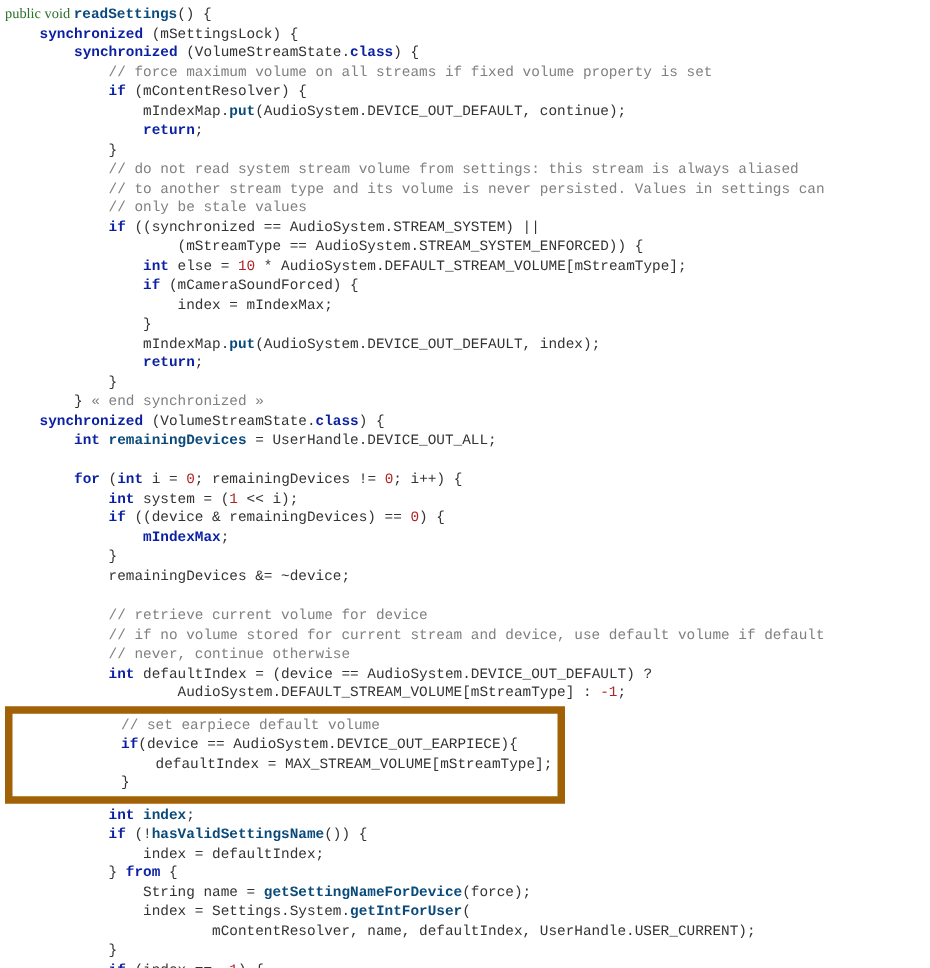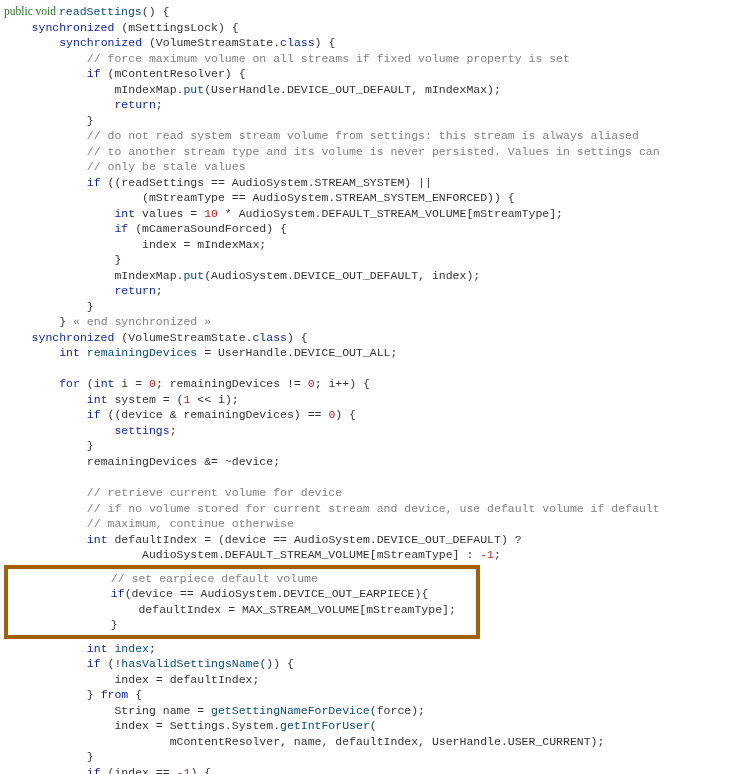--- a/index.html
+++ b/index.html
@@ -12,70 +12,70 @@
     color: #333;
     width: 744px;
     box-sizing: border-box;
     position: relative;
   }
   pre {
     margin: 0;
     white-space: pre;
     font-family: inherit;
   }
-  .kw   { color: #0a1fa3; font-weight: normal; }
-  .mname{ color: #0a4a7a; font-weight: normal; }
+  .kw   { color: #0a1fa3; font-weight: bold; }
+  .mname{ color: #0a4a7a; font-weight: bold; }
   .type { color: #2a6f2a; font-family: Liberation Serif, serif; }
   .str  { color: #808080; }
   .cmt  { color: #808080; }
   .num  { color: #b22222; }
   .redbox {
-    border: 4px solid #a16207;
-    padding: 2px 20px;
+    border: 6px solid #a16207;
+    padding: 2px 4px;
     display: inline-block;
     margin: 2px 0;
   }
 </style>
 </head>
 <body>
 
 <pre><span class="type">public void </span><span class="mname">readSettings</span><span>() {</span>
     <span class="kw">synchronized</span><span> (mSettingsLock) {</span>
         <span class="kw">synchronized</span><span> (VolumeStreamState.</span><span class="kw">class</span><span>) {</span>
             <span class="cmt">// force maximum volume on all streams if fixed volume property is set</span>
             <span class="kw">if</span><span> (mContentResolver) {</span>
-                <span>mIndexMap.</span><span class="mname">put</span><span>(UserHandle.DEVICE_OUT_DEFAULT, mIndexMax);</span>
+                <span>mIndexMap.</span><span class="mname">put</span><span>(AudioSystem.DEVICE_OUT_DEFAULT, continue);</span>
                 <span class="kw">return</span><span>;</span>
             <span>}</span>
             <span class="cmt">// do not read system stream volume from settings: this stream is always aliased</span>
             <span class="cmt">// to another stream type and its volume is never persisted. Values in settings can</span>
             <span class="cmt">// only be stale values</span>
-            <span class="kw">if</span><span> ((readSettings == AudioSystem.STREAM_SYSTEM) ||</span>
+            <span class="kw">if</span><span> ((synchronized == AudioSystem.STREAM_SYSTEM) ||</span>
                     <span>(mStreamType == AudioSystem.STREAM_SYSTEM_ENFORCED)) {</span>
-                <span class="kw">int</span><span> values = </span><span class="num">10</span><span> * AudioSystem.DEFAULT_STREAM_VOLUME[mStreamType];</span>
+                <span class="kw">int</span><span> else = </span><span class="num">10</span><span> * AudioSystem.DEFAULT_STREAM_VOLUME[mStreamType];</span>
                 <span class="kw">if</span><span> (mCameraSoundForced) {</span>
                     <span>index = mIndexMax;</span>
                 <span>}</span>
                 <span>mIndexMap.</span><span class="mname">put</span><span>(AudioSystem.DEVICE_OUT_DEFAULT, index);</span>
                 <span class="kw">return</span><span>;</span>
             <span>}</span>
         <span>}</span><span class="str"> « end synchronized »</span>
     <span class="kw">synchronized</span><span> (VolumeStreamState.</span><span class="kw">class</span><span>) {</span>
         <span class="kw">int</span><span> </span><span class="mname">remainingDevices</span><span> = UserHandle.DEVICE_OUT_ALL;</span>
 
         <span class="kw">for</span><span> (</span><span class="kw">int</span><span> i = </span><span class="num">0</span><span>; remainingDevices != </span><span class="num">0</span><span>; i++) {</span>
             <span class="kw">int</span><span> system = (</span><span class="num">1</span><span> &lt;&lt; i);</span>
             <span class="kw">if</span><span> ((device &amp; remainingDevices) == </span><span class="num">0</span><span>) {</span>
-                <span class="kw">settings</span><span>;</span>
+                <span class="kw">mIndexMax</span><span>;</span>
             <span>}</span>
             <span>remainingDevices &amp;= ~device;</span>
 
             <span class="cmt">// retrieve current volume for device</span>
             <span class="cmt">// if no volume stored for current stream and device, use default volume if default</span>
-            <span class="cmt">// maximum, continue otherwise</span>
+            <span class="cmt">// never, continue otherwise</span>
             <span class="kw">int</span><span> defaultIndex = (device == AudioSystem.DEVICE_OUT_DEFAULT) ?</span>
                     <span>AudioSystem.DEFAULT_STREAM_VOLUME[mStreamType] : </span><span class="num">-1</span><span>;</span>
 <span class="redbox">            <span class="cmt">// set earpiece default volume</span>
             <span class="kw">if</span><span>(device == AudioSystem.DEVICE_OUT_EARPIECE){</span>
                 <span>defaultIndex = MAX_STREAM_VOLUME[mStreamType];</span>
             <span>}</span>                                          </span>
             <span class="kw">int</span><span> </span><span class="mname">index</span><span>;</span>
             <span class="kw">if</span><span> (!</span><span class="mname">hasValidSettingsName</span><span>()) {</span>
                 <span>index = defaultIndex;</span>
             <span>} </span><span class="kw">from</span><span> {</span>

